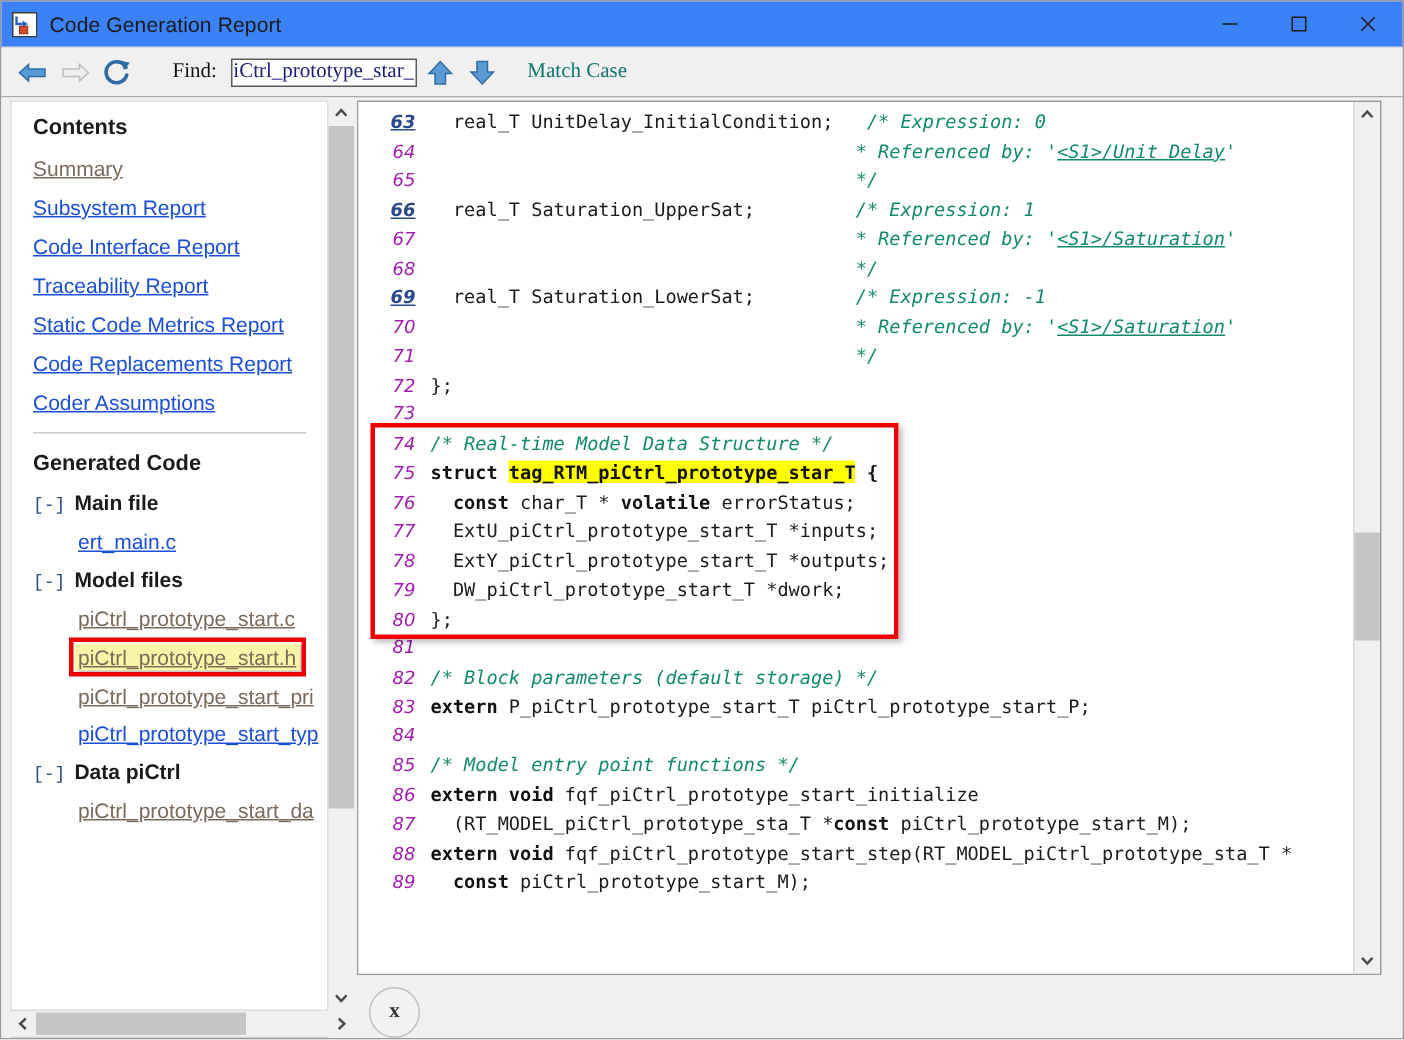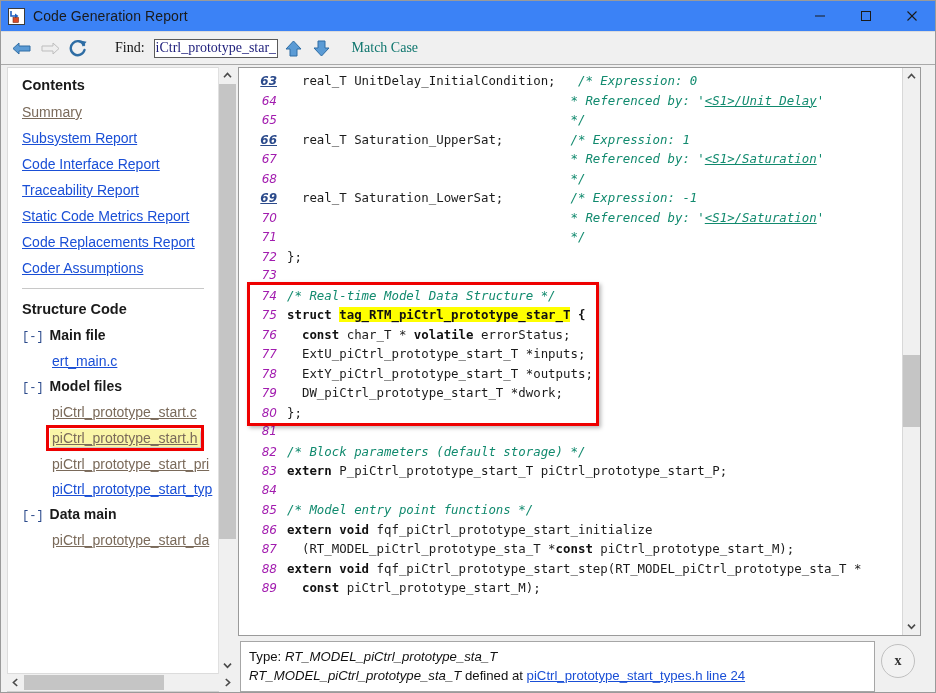--- a/index.html
+++ b/index.html
@@ -462,40 +462,40 @@
             <a class="sb-link">Subsystem Report</a>
             <a class="sb-link">Code Interface Report</a>
             <a class="sb-link">Traceability Report</a>
             <a class="sb-link">Static Code Metrics Report</a>
             <a class="sb-link">Code Replacements Report</a>
             <a class="sb-link" style="margin-bottom:12px;">Coder Assumptions</a>
 
             <div class="sb-divider"></div>
 
             <div class="sb-group">
-              <div class="sb-heading" style="margin-bottom:10px;">Structure Code</div>
+              <div class="sb-heading" style="margin-bottom:10px;">Generated Code</div>
 
               <div class="sb-node">
                 <span class="sb-toggle">[-]</span>
                 <span class="sb-node-label">Main file</span>
               </div>
               <a class="sb-file">ert_main.c</a>
 
               <div class="sb-node">
                 <span class="sb-toggle">[-]</span>
                 <span class="sb-node-label">Model files</span>
               </div>
               <a class="sb-file visited">piCtrl_prototype_start.c</a>
               <a class="sb-file visited highlighted">piCtrl_prototype_start.h</a>
               <a class="sb-file visited">piCtrl_prototype_start_pri</a>
               <a class="sb-file">piCtrl_prototype_start_typ</a>
 
               <div class="sb-node">
                 <span class="sb-toggle">[-]</span>
-                <span class="sb-node-label">Data main</span>
+                <span class="sb-node-label">Data piCtrl</span>
               </div>
               <a class="sb-file visited">piCtrl_prototype_start_da</a>
             </div>
           </div>
         </div>
 
         <div class="vscroll">
           <div class="sb-arrow">
             <svg width="9" height="7" viewBox="0 0 9 7">
                 <polyline points="1,5.2 4.5,1.4 8,5.2" stroke="#4a4a4a" stroke-width="1.6" fill="none"></polyline>
@@ -549,27 +549,19 @@
           </div>
           <div class="sb-arrow">
             <svg width="9" height="7" viewBox="0 0 9 7">
                 <polyline points="1,1.6 4.5,5.4 8,1.6" stroke="#4a4a4a" stroke-width="1.6" fill="none"></polyline>
               </svg>
           </div>
         </div>
       </div>
 
       <div class="info-row">
-        <div class="info-panel">
-          <div class="info-line">
-            <span>Type: </span><span class="it">RT_MODEL_piCtrl_prototype_sta_T</span>
-          </div>
-          <div class="info-line">
-            <span class="it">RT_MODEL_piCtrl_prototype_sta_T</span><span> defined at </span><a class="info-link">piCtrl_prototype_start_types.h line 24</a>
-          </div>
-        </div>
         <div class="info-close">x</div>
       </div>
 
 
     </div>
   </div>
 </div>
 
 </body></html>

